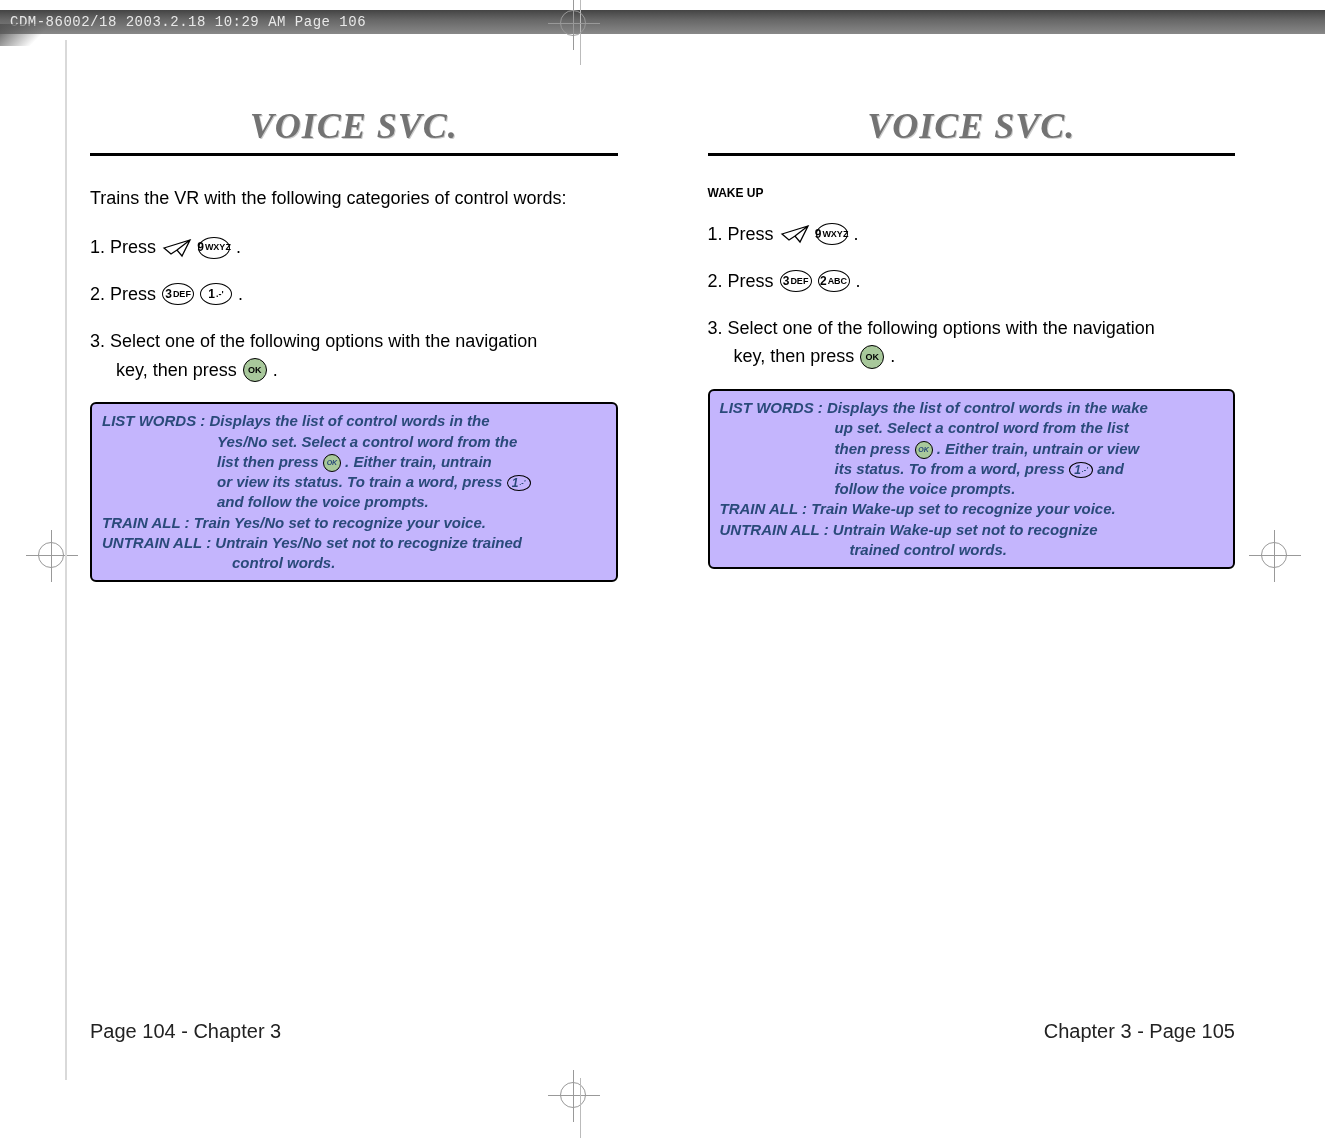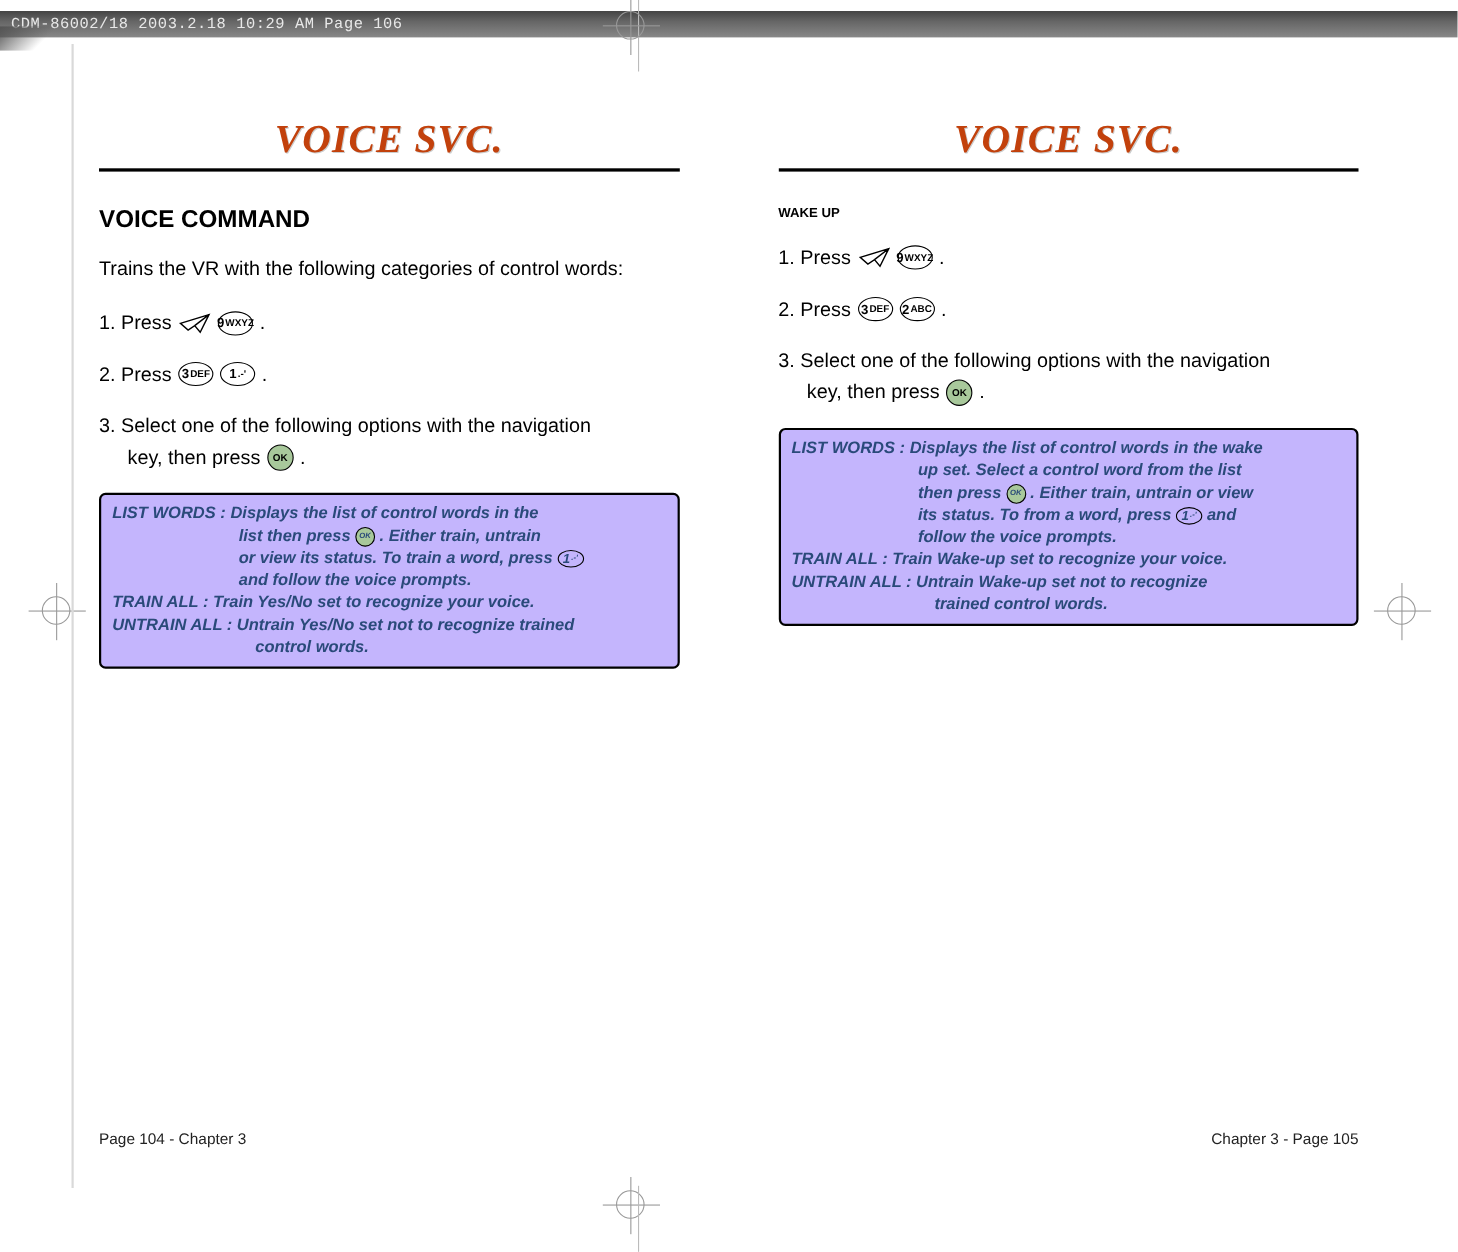--- a/index.html
+++ b/index.html
@@ -24,21 +24,21 @@
     .fold-top{position:absolute;top:0;left:580px;width:1px;height:65px;background:#bbb}
     .fold-bottom{position:absolute;bottom:0;left:580px;width:1px;height:60px;background:#bbb}
 
     
     .inner-top{position:absolute;top:40px;left:65px;width:2px;height:1040px;background:#d9d9d9}
 
     
     .spread{position:absolute;top:105px;left:90px;right:90px;bottom:95px;display:flex;gap:90px}
     .page{flex:1;display:flex;flex-direction:column;position:relative}
 
-    .title{font-family:Georgia,'Times New Roman',serif;font-size:36px;font-weight:bold;font-style:italic;color:#c2410c;text-shadow:1px 1px 0 #ccc,-1px -1px 0 #fff;text-align:center;border-bottom:3px solid #000;padding-bottom:6px;margin-bottom:30px;letter-spacing:1px}
+    .title{font-family:Georgia,'Times New Roman',serif;font-size:36px;font-weight:bold;font-style:italic;color:#737373;text-shadow:1px 1px 0 #ccc,-1px -1px 0 #fff;text-align:center;border-bottom:3px solid #000;padding-bottom:6px;margin-bottom:30px;letter-spacing:1px}
 
     h2.cmd{font-size:22px;font-weight:bold;margin-bottom:20px}
     .intro{font-size:18px;line-height:1.4;margin-bottom:22px}
 
     .sub{font-size:12px;font-weight:bold;margin-bottom:20px}
 
     .step{font-size:18px;margin-bottom:18px;display:flex;align-items:center;gap:6px;flex-wrap:wrap;line-height:1.6}
     .step .rest{flex:1 1 100%;padding-left:26px;display:flex;align-items:center;gap:6px}
 
     .ico{display:inline-flex;align-items:center;justify-content:center;flex-shrink:0}
@@ -49,21 +49,21 @@
     .ok{width:24px;height:24px;border:1.5px solid #000;border-radius:50%;font-size:9px;font-weight:bold;background:#a8c89b;display:inline-flex;align-items:center;justify-content:center}
 
     .box{border:2px solid #000;border-radius:6px;background:#c4b5fd;padding:7px 10px;font-family:'Trebuchet MS',Arial,sans-serif;font-weight:bold;font-style:italic;color:#2a4a7a;font-size:15px;line-height:1.35}
     .box .lbl{display:inline}
     .box .indent{padding-left:115px;display:block}
     .box .indent-un{padding-left:130px;display:block}
     .box .ico{vertical-align:middle}
     .box .ok{width:18px;height:18px;font-size:7px}
     .box .oval{width:24px;height:16px;font-size:7px}
 
-    .footer{position:absolute;bottom:0;font-size:14px;color:#222}
+    .footer{position:absolute;bottom:0;font-size:20px;color:#222}
     .footer-l{left:0}
     .footer-r{right:0}
   </style>
 </head>
 <body>
 
 <div class="scan-strip">
   <span class="scan-text">CDM-86002/18  2003.2.18  10:29 AM  Page 106</span>
 </div>
 <div class="scan-wedge"></div>
@@ -74,21 +74,20 @@
 <div class="reg reg-bottom"></div>
 <div class="fold-top"></div>
 <div class="fold-bottom"></div>
 <div class="inner-top"></div>
 
 <div class="spread">
 
   <div class="page">
     <div class="title">VOICE SVC.</div>
 
-    <h2 class="cmd">VOICE COMMAND</h2>
     <p class="intro">Trains the VR with the following categories of control words:</p>
 
 
     <div class="step">
       <span>1. Press</span>
       <span class="ico plane">
         <svg viewBox="0 0 30 22">
             <path d="M2 11 L28 3 L20 19 L15 13 L9 17 Z M15 13 L28 3" fill="none" stroke="#000" stroke-width="1.3"></path>
           </svg>
       </span>
@@ -116,20 +115,21 @@
       <span>3. Select one of the following options with the navigation</span>
       <div class="rest">
         <span>key, then press</span>
         <span class="ico ok">OK</span>
         <span>.</span>
       </div>
     </div>
 
     <div class="box">
       <span class="lbl">LIST WORDS : </span><span>Displays the list of control words in the</span>
+      <span class="indent">Yes/No set. Select a control word from the</span>
       <span class="indent"><span>list then press </span><span class="ico ok">OK</span><span> . Either train, untrain</span></span>
       <span class="indent"><span>or view its status. To train a word, press </span><span class="ico oval">
             <span class="big">1</span>
             <span>.-'</span>
           </span></span>
       <span class="indent">and follow the voice prompts.</span>
       <div>TRAIN ALL : Train Yes/No set to recognize your voice.</div>
       <div>UNTRAIN ALL : Untrain Yes/No set not to recognize trained</div>
       <span class="indent-un">control words.</span>
     </div>

